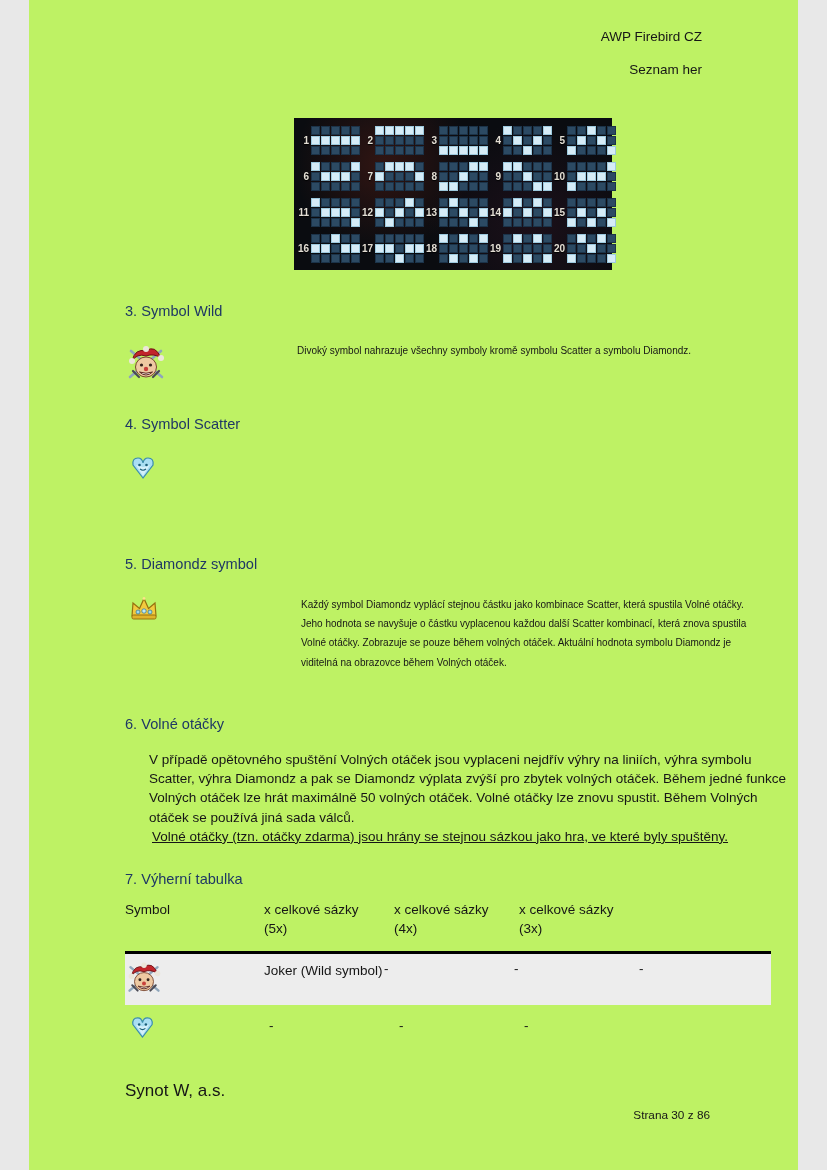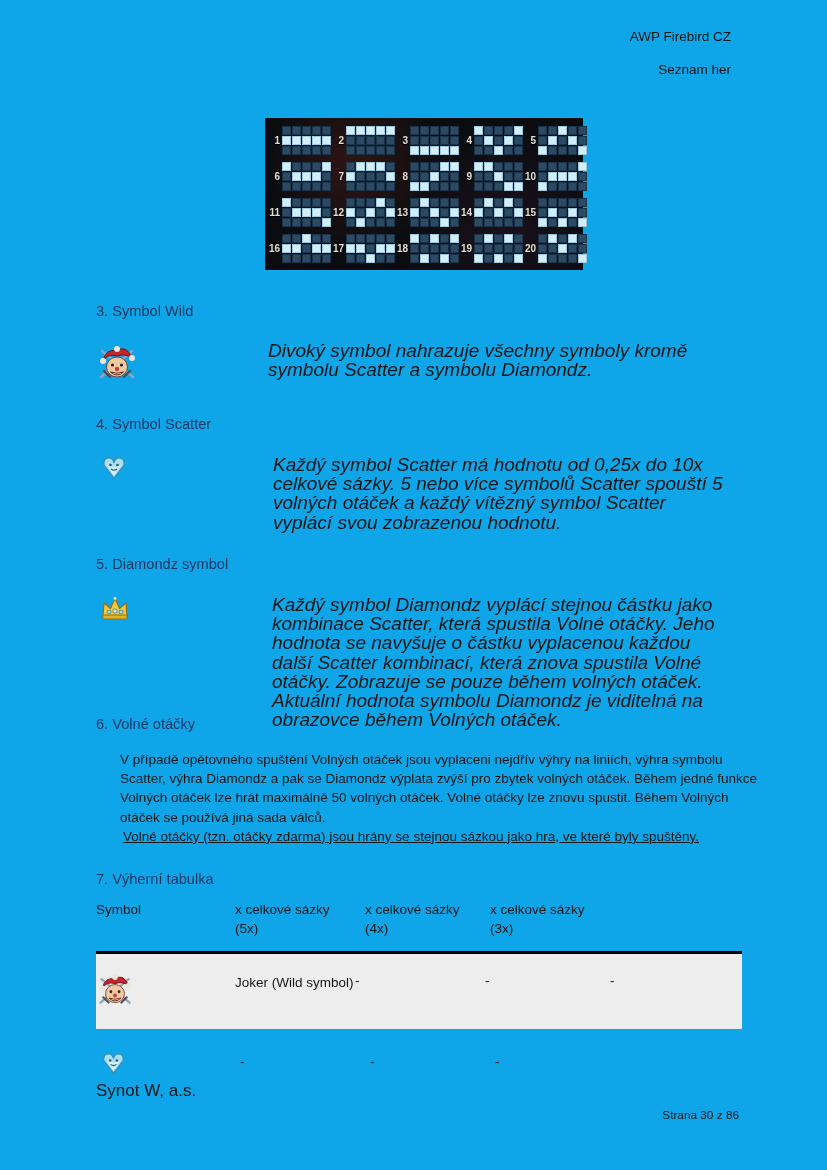--- a/index.html
+++ b/index.html
@@ -1,17 +1,17 @@
 <!DOCTYPE html>
 <html><head>
 <meta charset="utf-8">
 <style>
   html,body{margin:0;padding:0;background:#e8e8e8;}
   .page{
-    position:relative;width:827px;height:1170px;margin:0 auto;background:#0ea5e9;
+    position:relative;width:769px;height:1170px;margin:0 auto;background:#bef264;
     font-family:"Liberation Sans",sans-serif;color:#161616;overflow:hidden;
   }
   .hdr{position:absolute;top:27px;right:96px;text-align:right;font-size:13.5px;line-height:19px;}
   .hdr .l2{margin-top:14px;}
 
   
   .paylines{
     position:absolute;left:265px;top:118px;width:318px;height:152px;
     box-sizing:border-box;padding:6px 2px 6px 2px;
     background:
@@ -26,33 +26,33 @@
     font-size:10px;font-weight:bold;color:#e3ded4;margin-right:2px;min-width:13px;text-align:right;
     text-shadow:0 1px 1px #000;
   }
   .pl-grid{display:grid;grid-template-columns:repeat(5,9px);grid-template-rows:repeat(3,9px);gap:1px;}
   .pl-cell{background:#2c4a63;box-shadow:inset 0 0 0 1px #1b3349;}
   .pl-cell.hl{background:#d6ecf7;box-shadow:inset 0 0 0 1px #9cc9de;}
 
   .sec-h{position:absolute;left:96px;font-size:14.6px;font-weight:normal;color:#1f3864;}
   .sym-row{position:absolute;left:96px;width:635px;display:flex;}
   .sym-icon-col{width:172px;flex:0 0 172px;}
-  .sym-text{flex:1;font-size:19px;line-height:19.2px;max-width:452px;font-style:italic;}
+  .sym-text{flex:1;font-size:10px;line-height:19.2px;max-width:452px;}
   .para{position:absolute;left:96px;width:642px;font-size:13.5px;line-height:19.2px;margin-left:24px;}
   .para .p2{margin-top:0;text-decoration:underline;}
 
   
   .ptable{position:absolute;left:96px;top:900px;width:646px;font-size:13.5px;}
   .pt-headrow{display:flex;font-weight:normal;line-height:19px;padding-bottom:13px;border-bottom:3px solid #000;}
   .pt-c0{width:139px;flex:0 0 139px;}
   .pt-c1{width:120px;flex:0 0 120px;}
   .pt-c2{width:130px;flex:0 0 130px;}
   .pt-c3{width:125px;flex:0 0 125px;}
   .pt-c4{flex:1;}
-  .pt-row{display:flex;align-items:flex-start;padding:16px 0;}
+  .pt-row{display:flex;align-items:flex-start;padding:4px 0;}
   .pt-row.shaded{background:#ededed;}
   .pt-row .name{line-height:19px;padding-top:3px;}
   .pt-row .val{padding-top:3px;}
   .ftr-co{position:absolute;left:96px;top:1081px;font-size:17px;}
   .ftr-pg{position:absolute;right:88px;top:1108px;font-size:11.8px;}
 </style>
 </head>
 <body>
 
 <div class="page">
@@ -499,21 +499,20 @@
       <span>
         <svg width="26" height="26" viewBox="0 0 26 26">
           <path d="M13 23 L3 10 Q2 3 8 3 Q12 3 13 8 Q14 3 18 3 Q24 3 23 10 Z" fill="#a9def2" stroke="#3a8cae" stroke-width="1.2"></path>
           <path d="M13 21 L6 10 L13 12 L20 10 Z" fill="#d8f2fb" opacity="0.9"></path>
           <circle cx="9.5" cy="10" r="1.3" fill="#1c5e79"></circle>
             <circle cx="16.5" cy="10" r="1.3" fill="#1c5e79"></circle>
           <path d="M10 14 Q13 16.5 16 14" stroke="#1c5e79" stroke-width="1.1" fill="none"></path>
         </svg>
       </span>
     </div>
-    <div class="sym-text">Každý symbol Scatter má hodnotu od 0,25x do 10x celkové sázky. 5 nebo více symbolů Scatter spouští 5 volných otáček a každý vítězný symbol Scatter vyplácí svou zobrazenou hodnotu.</div>
   </div>
 
   <div class="sec-h" style="top:556px">5. Diamondz symbol</div>
   <div class="sym-row" style="top:595px">
     <div class="sym-icon-col" style="padding-left:4px">
       <span>
         <svg width="30" height="27" viewBox="0 0 30 27">
           <path d="M3 21 L4 8 L10.5 13.5 L15 3.5 L19.5 13.5 L26 8 L27 21 Z" fill="#f2ca3e" stroke="#96700f" stroke-width="1.2"></path>
           <rect x="3" y="20" width="24" height="4" rx="1.5" fill="#e0b32a" stroke="#96700f" stroke-width="1"></rect>
           <circle cx="9" cy="17" r="2" fill="#9ed9ee" stroke="#3a7e99" stroke-width="0.8"></circle>

